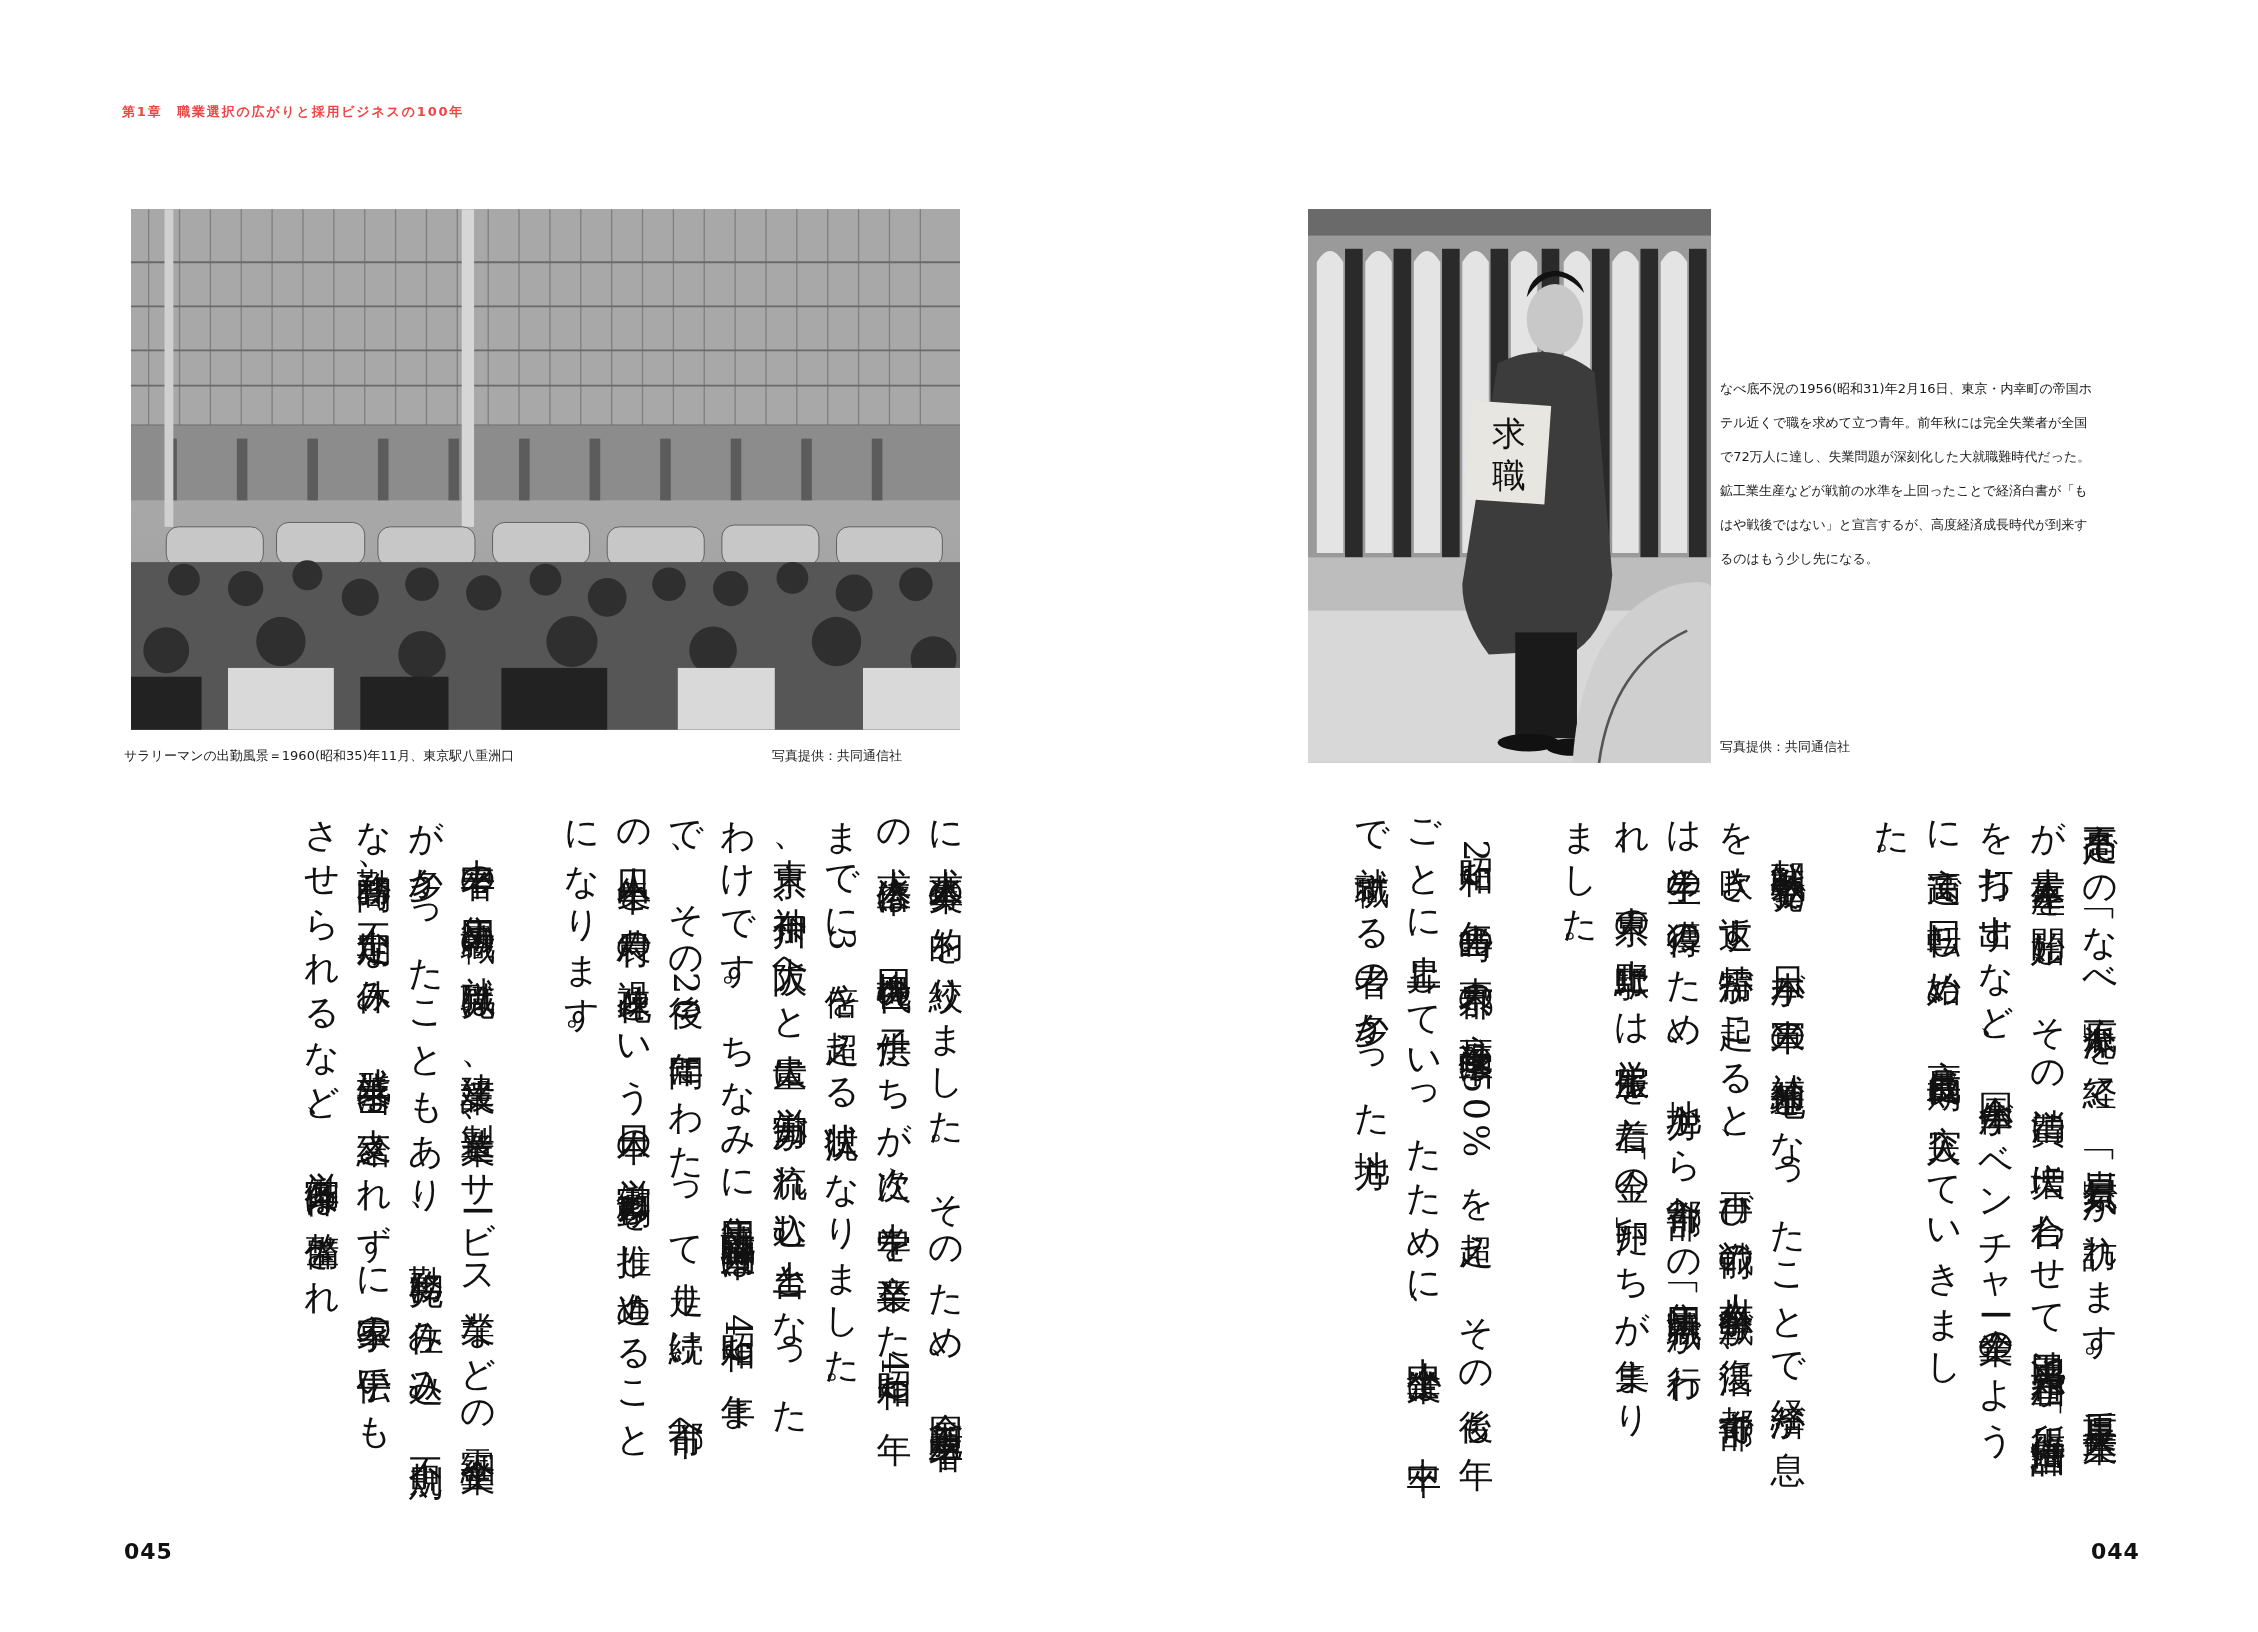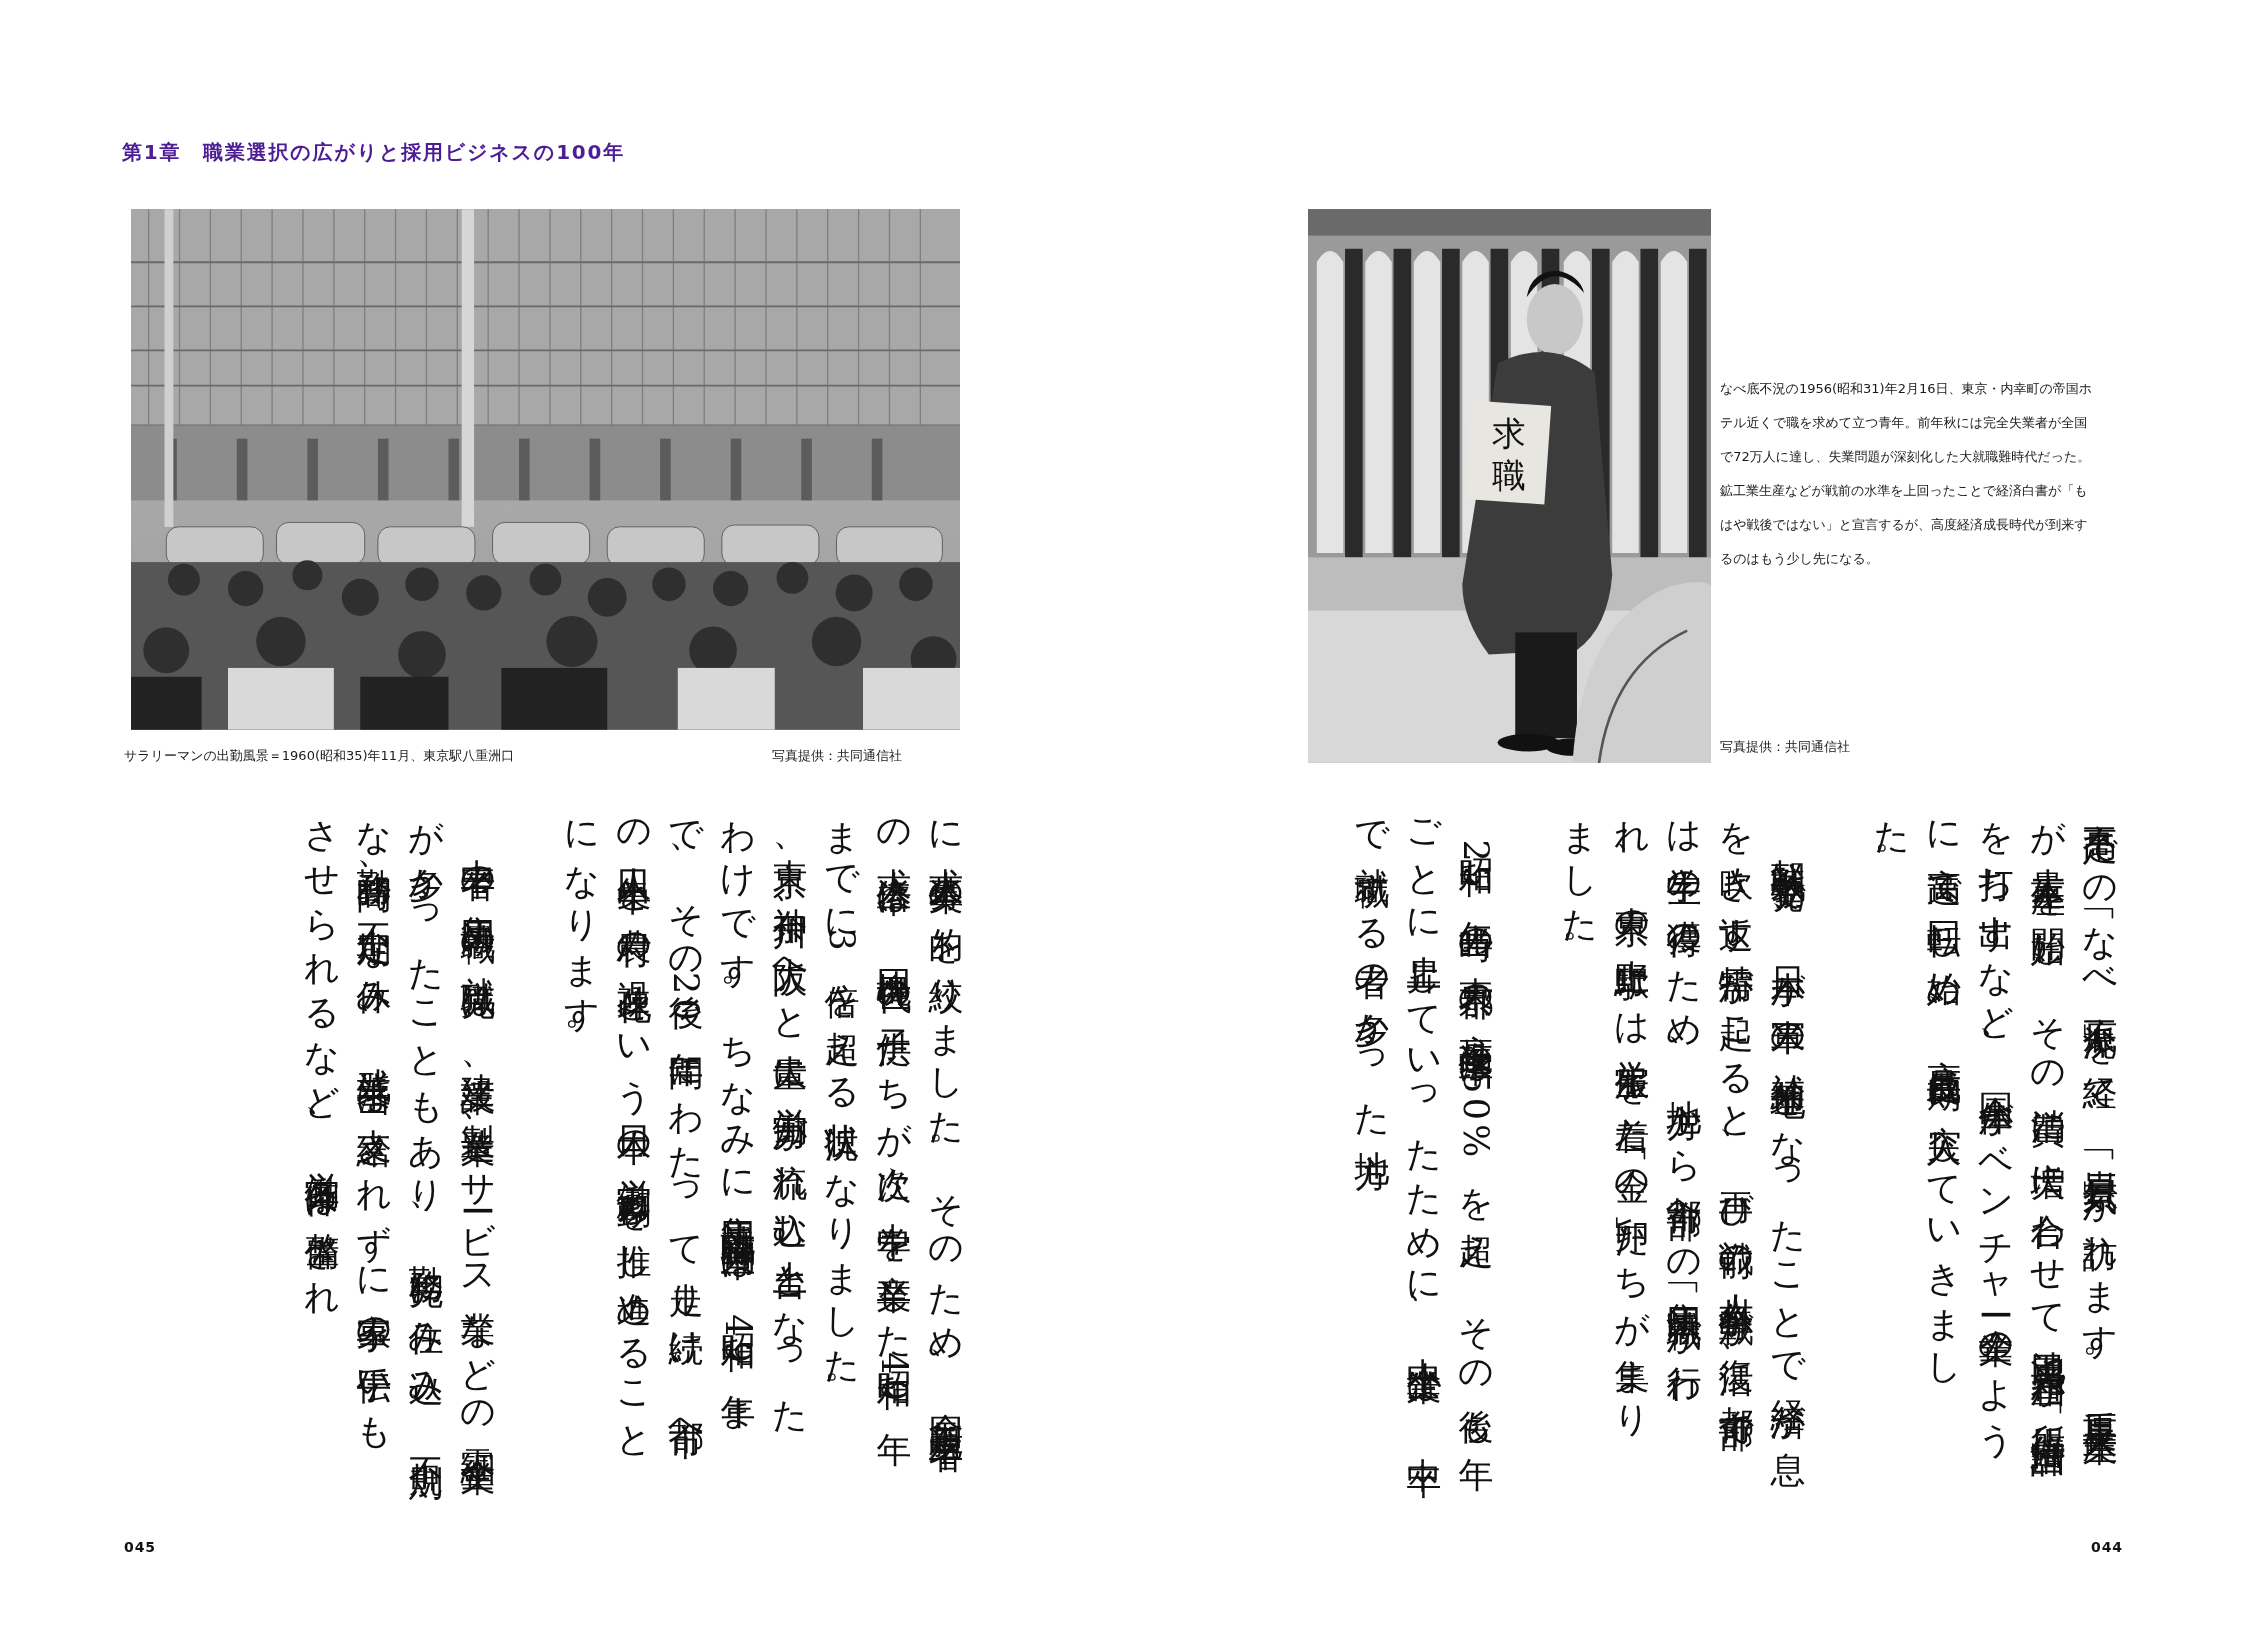--- a/index.html
+++ b/index.html
@@ -1,39 +1,39 @@
 <!DOCTYPE html>
 <html style="font-size:14px"><head>
 <meta charset="utf-8">
 <style>
   html, body { margin: 0; padding: 0; background: #ffffff; }
   body { width: 2258px; height: 1633px; position: relative; overflow: hidden; color: #111; font-family: "DejaVu Sans", sans-serif; }
   .page { position: absolute; top: 0; height: 1633px; }
   .page-left { left: 0; width: 1129px; }
   .page-right { left: 1129px; width: 1129px; }
 
-  .running-head { position: absolute; left: 122px; top: 103px; font-size: 20px; font-weight: bold; letter-spacing: 1.8px; color: #4c1d95; font-family: "DejaVu Sans", sans-serif; margin-top: 36px; }
+  .running-head { position: absolute; left: 122px; top: 103px; font-size: 13px; font-weight: bold; letter-spacing: 1.8px; color: #ef4444; font-family: "DejaVu Sans", sans-serif; }
 
   .photo { position: absolute; background: #8a8a8a; overflow: hidden; }
   .photo-left { left: 131px; top: 209px; width: 829px; height: 521px; }
   .photo-right { left: 179px; top: 209px; width: 403px; height: 554px; }
 
   .caption { position: absolute; font-size: 13px; color: #1a1a1a; font-family: "DejaVu Sans", sans-serif; line-height: 34px; }
   .caption-left { left: 124px; top: 739px; white-space: nowrap; text-align: right; }
   .credit-left { left: 772px; top: 739px; white-space: nowrap; }
   .caption-right { left: 591px; top: 372px; width: 379px; }
   .credit-right { left: 591px; top: 730px; white-space: nowrap; }
 
   .body-text { position: absolute; top: 796px; height: 653px; writing-mode: vertical-rl; font-family: "DejaVu Serif", serif; font-size: 35px; line-height: 52px; letter-spacing: 4.2px; color: #111; }
   .body-left { right: 157px; width: 847px; }
   .body-right { right: 132px; width: 847px; }
   .para { margin: 0; text-indent: 1em; }
   .para.noindent { text-indent: 0; }
 
-  .folio { position: absolute; top: 1539px; font-size: 14px; font-weight: bold; font-family: "DejaVu Sans", sans-serif; color: #111; letter-spacing: 0.9px; }
+  .folio { position: absolute; top: 1539px; font-size: 22px; font-weight: bold; font-family: "DejaVu Sans", sans-serif; color: #111; letter-spacing: 0.9px; }
   .folio-left { left: 124px; }
   .folio-right { left: 962px; }
 
   svg { display: block; }
 </style>
 </head>
 <body>
 
 <div class="page page-left">
   <div class="running-head">第1章　職業選択の広がりと採用ビジネスの100年</div>

